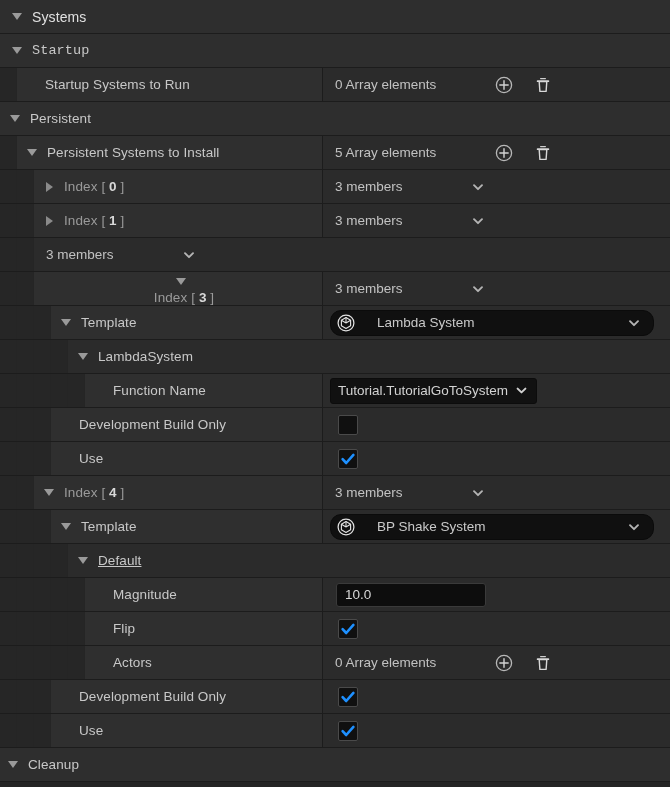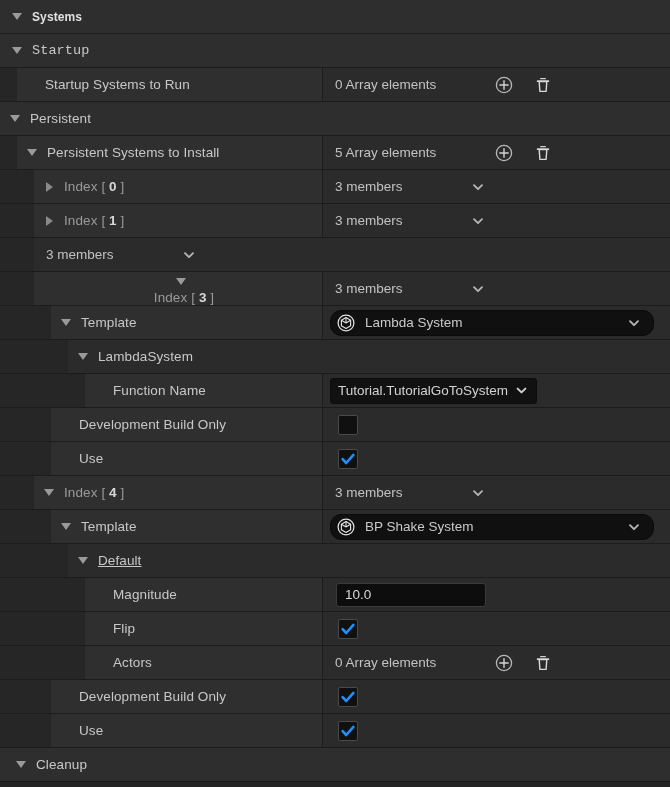--- a/index.html
+++ b/index.html
@@ -59,21 +59,21 @@
     overflow:hidden;
   }
 
   
   .label{
     font-size:13.5px;
     color:#c8c8c8;
     white-space:nowrap;
     letter-spacing:.1px;
   }
-  .label.bold{ font-weight:bold; color:#e0e0e0; font-size:12px; }
+  .label.bold{ font-weight:normal; color:#e0e0e0; font-size:14px; }
   .label.dim{ color:#9a9a9a; }
   .idx-num{ color:#d8d8d8; font-weight:bold; }
   .valtext{
     font-size:13.5px;
     color:#c2c2c2;
     white-space:nowrap;
   }
 
   
   .tri{
@@ -129,21 +129,21 @@
 
   
   .combo{
     height:26px;
     background:#101010;
     border:1px solid #0b0b0b;
     border-radius:11px;
     display:flex;
     align-items:center;
     padding:0 8px 0 6px;
-    gap:10px;
+    gap:22px;
     cursor:pointer;
   }
   .combo.wide{ width:324px; }
   .combo .ctext{ font-size:13.5px; color:#c9c9c9; white-space:nowrap; }
   .combo .spacer{ flex:1 1 auto; }
 
   
   .enumcombo{
     height:26px;
     background:#111111;
@@ -617,20 +617,20 @@
       <div class="value-cell" style="padding-left: 15px;">
         <span class="cbx on">
           <svg width="16" height="16" viewBox="0 0 16 16" xmlns="http://www.w3.org/2000/svg">
             <path d="M2.6 8.2 L6.2 12 L13.4 3.9" fill="none" stroke="#1e90ff" stroke-width="2.6" stroke-linecap="round" stroke-linejoin="round"></path>
           </svg>
         </span>
       </div>
     </div>
     <div class="row cat">
       <div class="gutter"></div>
-      <div class="name-cell" style="width: 670px; background: transparent; border-right: none; padding-left: 12px;">
+      <div class="name-cell" style="width: 670px; background: transparent; border-right: none; padding-left: 4px;">
         <div class="tri open">
           <i></i>
         </div>
         <span class="label" style="margin-left: 6px;">Cleanup</span>
       </div>
     </div>
   </div>
 
 </body></html>

